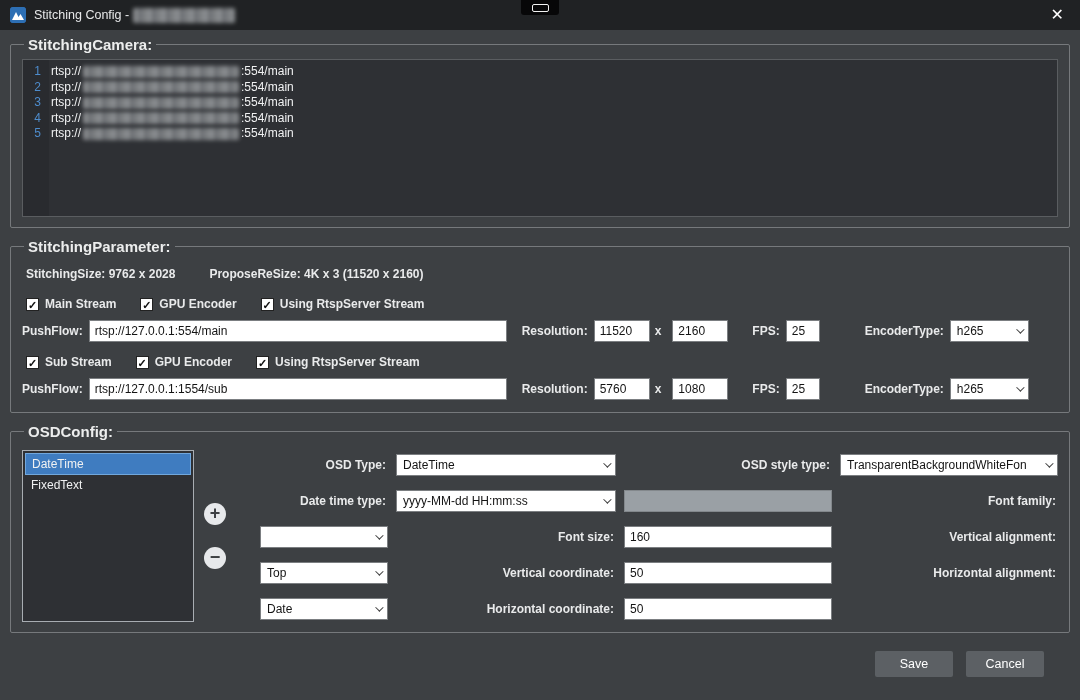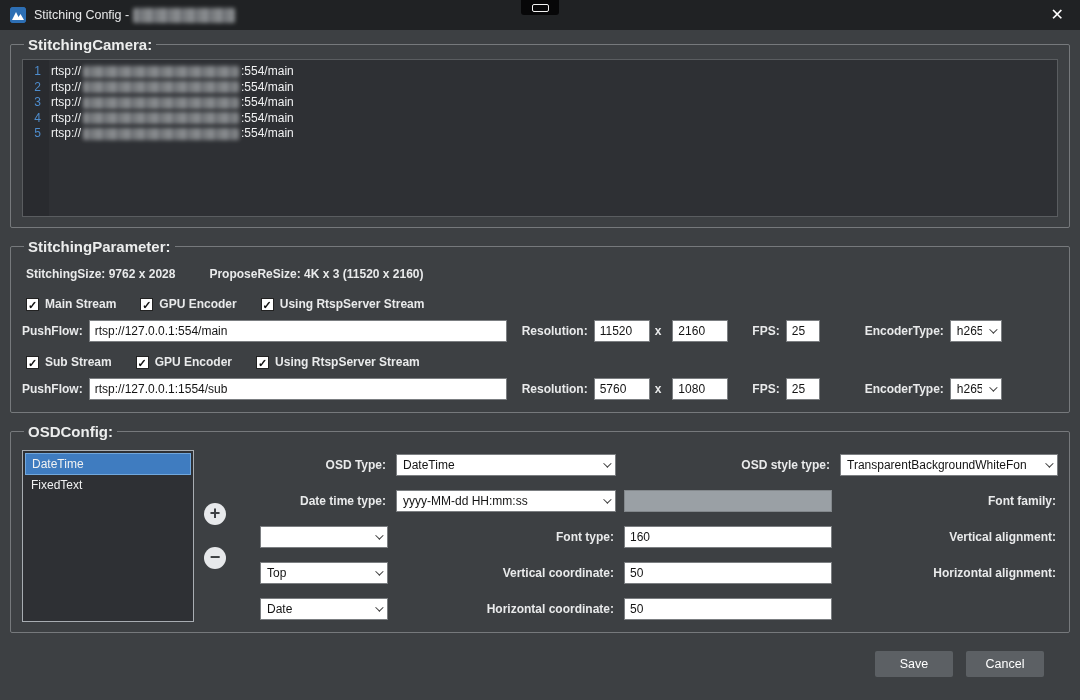--- a/index.html
+++ b/index.html
@@ -141,21 +141,21 @@
   }
   .select .sel-val { overflow: hidden; text-overflow: clip; white-space: nowrap; flex: 1; }
   .chev {
     width: 6px; height: 6px;
     border-right: 1.6px solid #3c3c3c;
     border-bottom: 1.6px solid #3c3c3c;
     transform: rotate(45deg) translateY(-2px);
     margin-left: 7px;
     flex: none;
   }
-  .enc-select { width: 52px; margin-left: 6px; }
+  .enc-select { width: 79px; margin-left: 6px; }
   
   .osd-content { display: flex; align-items: flex-start; margin-top: 4px; }
   .osd-listbox {
     width: 172px; height: 172px;
     border: 1px solid #a8adb2;
     background: #2e3034;
     padding: 2px;
   }
   .osd-item {
     height: 22px; line-height: 21px;
@@ -378,21 +378,21 @@
           <span class="sel-val">yyyy-MM-dd HH:mm:ss</span>
           <span class="chev"></span>
         </span>
         <input class="txt disabled" value="" style="">
 
         <span class="flabel">Font family:</span>
         <span class="select">
           <span class="sel-val"></span>
           <span class="chev"></span>
         </span>
-        <span class="flabel">Font type:</span>
+        <span class="flabel">Font size:</span>
         <input class="txt" value="160" style="">
 
         <span class="flabel">Vertical alignment:</span>
         <span class="select">
           <span class="sel-val">Top</span>
           <span class="chev"></span>
         </span>
         <span class="flabel">Vertical coordinate:</span>
         <input class="txt" value="50" style="">
 

